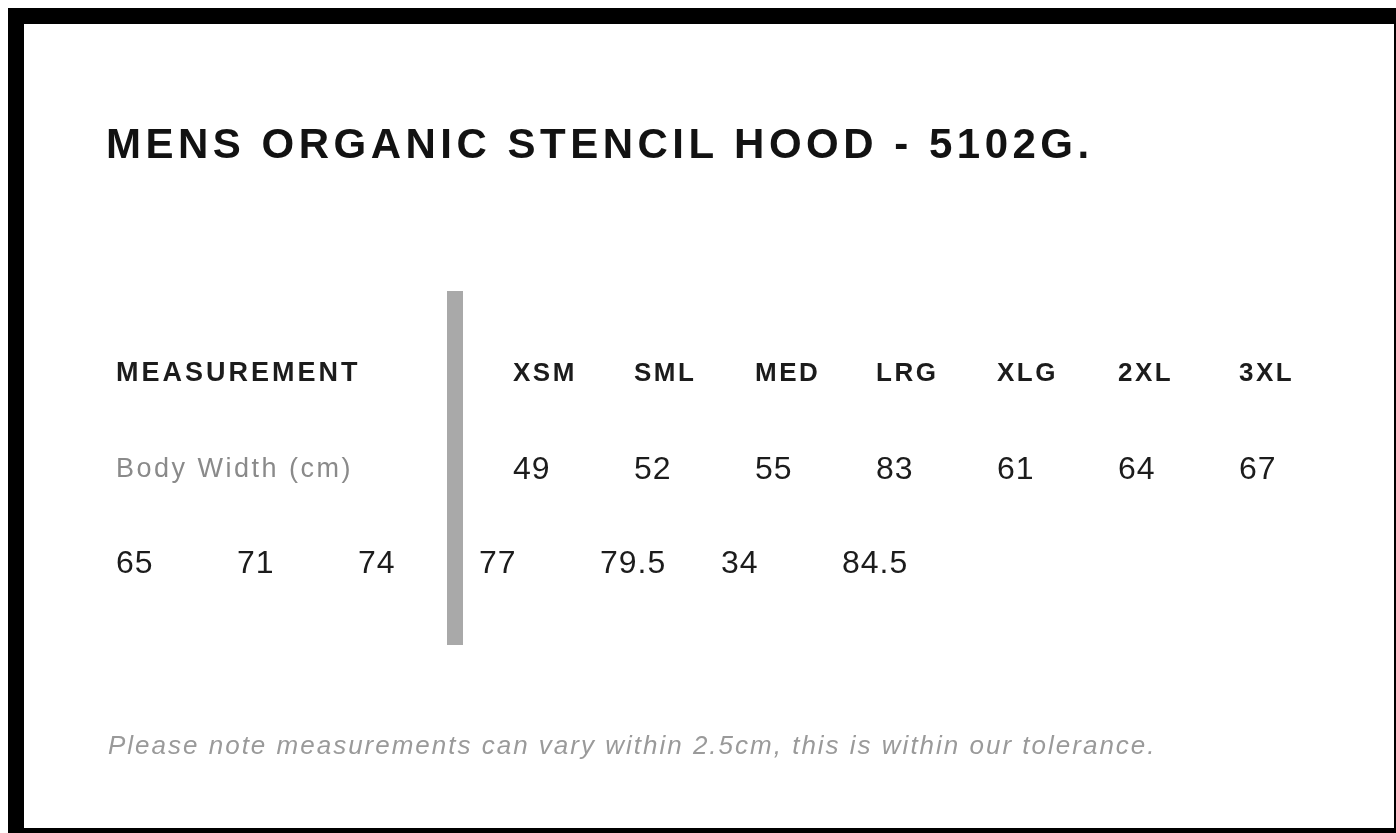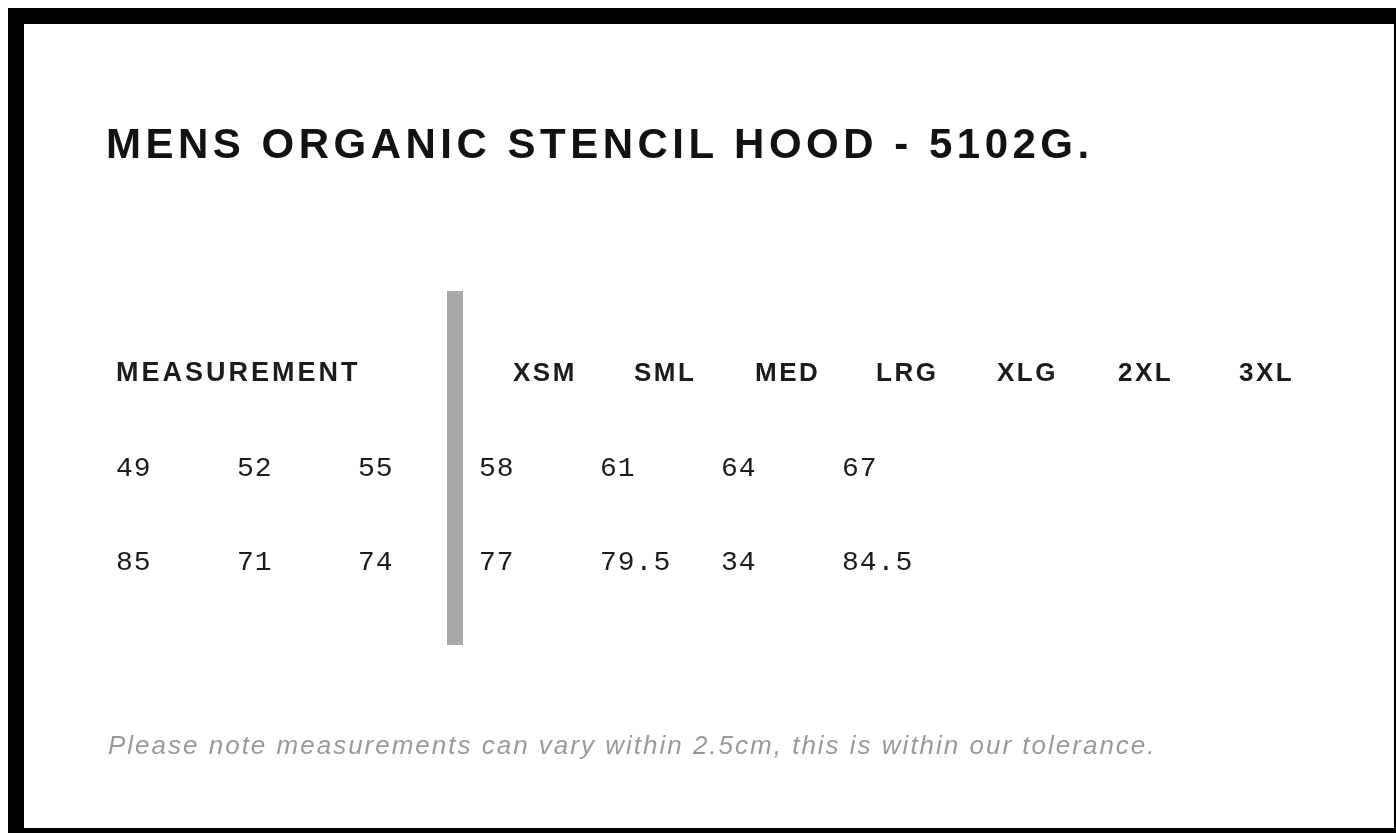--- a/index.html
+++ b/index.html
@@ -77,25 +77,24 @@
     color: #1c1c1c;
   }
 
   .data-row .label-cell {
     font-size: 27px;
     font-weight: normal;
     letter-spacing: 2.5px;
     color: #8a8a8a;
   }
   .data-row .col-cell {
-    font-size: 28px;
+    font-size: 32px;
     font-weight: normal;
     letter-spacing: 1px;
     color: #1c1c1c;
-    font-family: Liberation Mono, monospace;
   }
 
   .footnote {
     position: absolute;
     left: 92px; top: 714px;
     font-size: 26px;
     font-style: italic;
     letter-spacing: 2px;
     color: #9a9a9a;
     white-space: nowrap;
@@ -120,31 +119,32 @@
     <div class="col-cell">XSM</div>
     <div class="col-cell">SML</div>
     <div class="col-cell">MED</div>
     <div class="col-cell">LRG</div>
     <div class="col-cell">XLG</div>
     <div class="col-cell">2XL</div>
     <div class="col-cell">3XL</div>
   </div>
 
   <div class="size-row data-row row-width">
+    <div class="label-cell">Body Width (cm)</div>
     <div class="col-cell">49</div>
     <div class="col-cell">52</div>
     <div class="col-cell">55</div>
-    <div class="col-cell">58</div>
+    <div class="col-cell">83</div>
     <div class="col-cell">61</div>
     <div class="col-cell">64</div>
     <div class="col-cell">67</div>
   </div>
 
   <div class="size-row data-row row-length">
-    <div class="col-cell">85</div>
+    <div class="col-cell">65</div>
     <div class="col-cell">71</div>
     <div class="col-cell">74</div>
     <div class="col-cell">77</div>
     <div class="col-cell">79.5</div>
     <div class="col-cell">34</div>
     <div class="col-cell">84.5</div>
   </div>
 
   <div class="footnote">Please note measurements can vary within 2.5cm, this is within our tolerance.</div>
 

